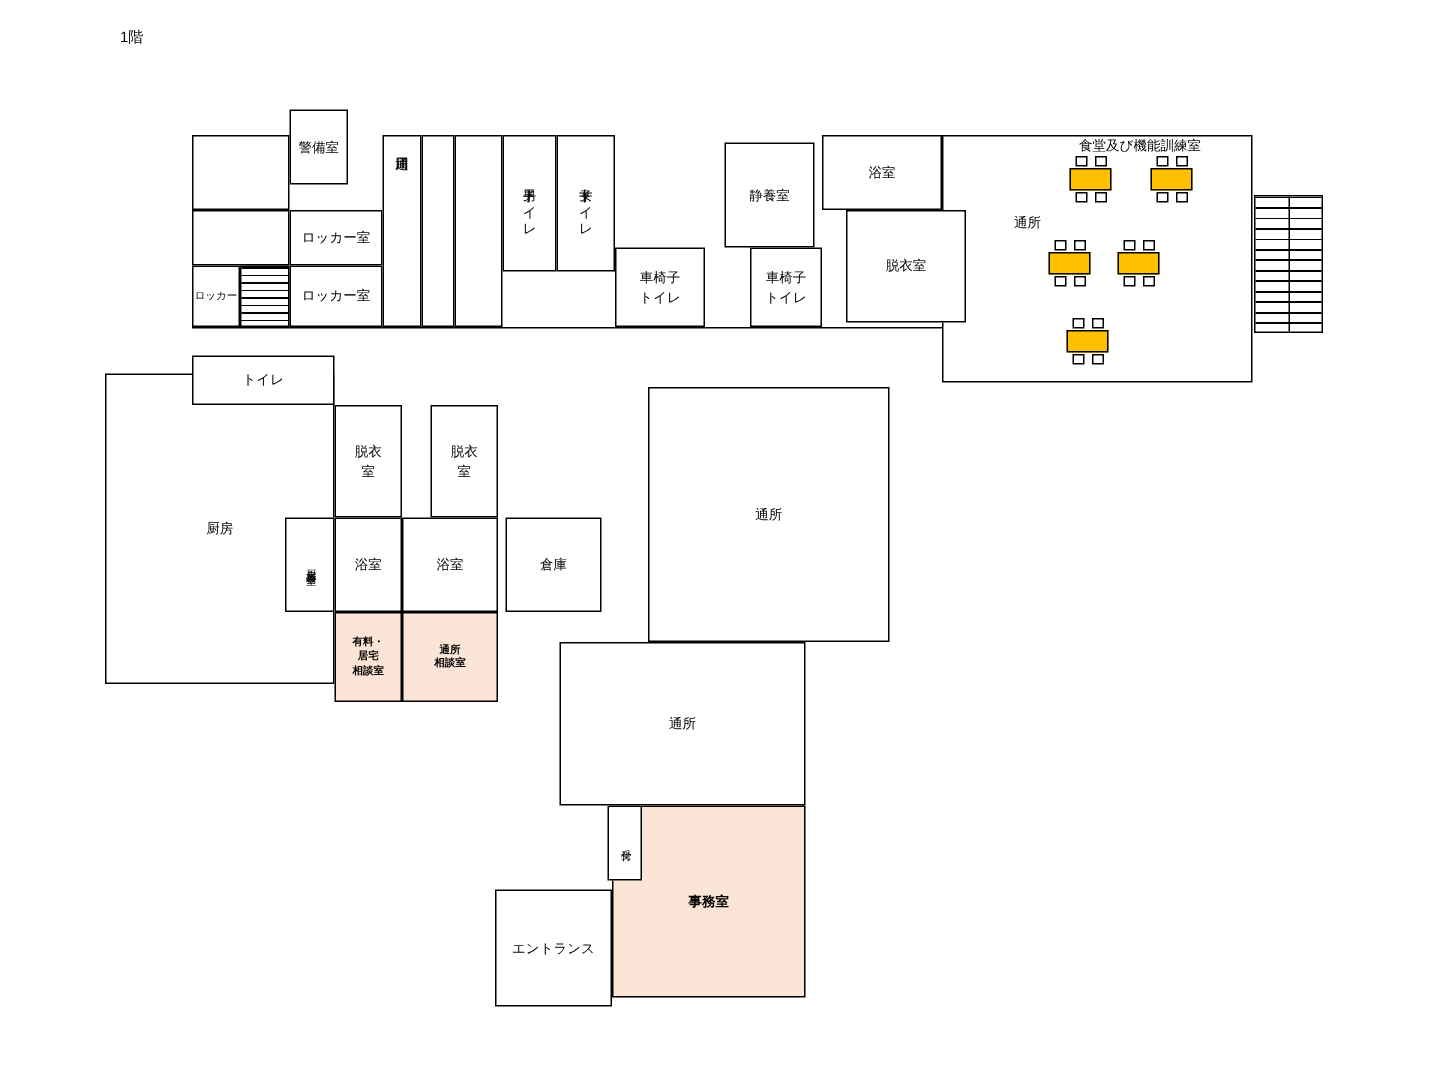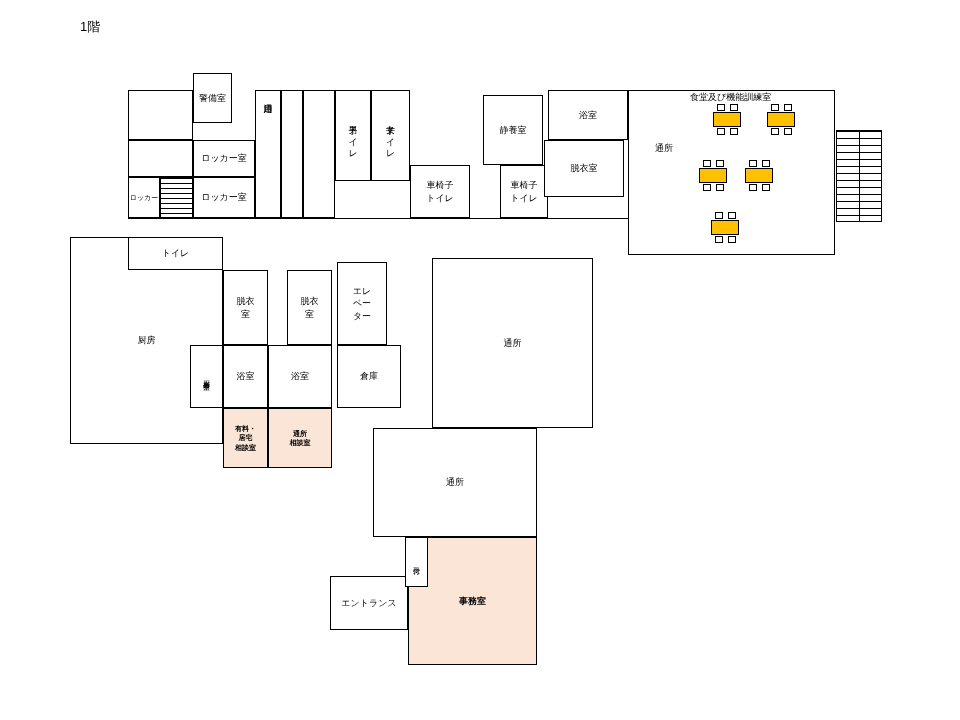--- a/index.html
+++ b/index.html
@@ -10,23 +10,23 @@
   .room {
     position:absolute; box-sizing:border-box; border:1px solid #000; background:#fff;
     display:flex; align-items:center; justify-content:center; text-align:center;
     font-size:9px; line-height:1.35; white-space:pre-line;
   }
   .room.top { align-items:flex-start; padding-top:6px; }
   .room.sm { font-size:7px; line-height:1.3; }
   .vtext { writing-mode:vertical-rl; text-orientation:upright; letter-spacing:1px; }
   .peach { background:var(--room-highlight,#FBE5D6);font-weight:bold; }
   .plain-label {
-    position:absolute; font-size:9px; text-align:left; white-space:pre-line; line-height:1.3;
+    position:absolute; font-size:9px; text-align:center; white-space:pre-line; line-height:1.3;
   }
-  .title { position:absolute; left:80px; top:18px; font-size:13px; }
+  .title { position:absolute; left:80px; top:18px; font-size:10px; }
   .hatch {
     position:absolute; box-sizing:border-box; border:1px solid #000;
     background:repeating-linear-gradient(180deg,#000 0,#000 1px,#fff 1px,#fff 7px);
   }
   .hatch.fine { background:repeating-linear-gradient(180deg,#000 0,#000 1px,#fff 1px,#fff 5px); }
   .stairs-divider { position:absolute; left:50%; top:0; bottom:0; width:1px; background:#000; }
   .wall-line { position:absolute; height:0; border-top:1px solid #000; }
   .table-unit { position:absolute; width:28px; height:31px; }
   .table-rect {
     position:absolute; left:0; top:8px; width:28px; height:15px; box-sizing:border-box;
@@ -41,47 +41,47 @@
   .chair.c3 { left:4px;  top:24px; }
   .chair.c4 { left:17px; top:24px; }
 </style>
 </head>
 <body>
 
 <div class="canvas">
 
   <div class="title">1階</div>
 
-  <div class="room" style="left:70px;top:237px;width:153px;height:207px">厨房</div>
+  <div class="room" style="left:70px;top:249px;width:153px;height:207px">厨房</div>
   <div class="room" style="left:628px;top:90px;width:207px;height:165px"></div>
   <div class="room" style="left:432px;top:258px;width:161px;height:170px">通所</div>
   <div class="room" style="left:373px;top:428px;width:164px;height:109px">通所</div>
   <div class="room peach" style="left:408px;top:537px;width:129px;height:128px">事務室</div>
-  <div class="room" style="left:330px;top:576px;width:78px;height:54px">エントランス</div>
+  <div class="room" style="left:330px;top:593px;width:78px;height:78px">エントランス</div>
 
   <div class="room" style="left:128px;top:90px;width:65px;height:50px"></div>
   <div class="room" style="left:193px;top:73px;width:39px;height:50px">警備室</div>
   <div class="room top" style="left:255px;top:90px;width:26px;height:128px"><span class="vtext">通用口</span></div>
   <div class="room" style="left:281px;top:90px;width:22px;height:128px"></div>
   <div class="room" style="left:303px;top:90px;width:32px;height:128px"></div>
   <div class="room" style="left:128px;top:140px;width:65px;height:37px"></div>
   <div class="room" style="left:193px;top:140px;width:62px;height:37px">ロッカー室</div>
   <div class="room" style="left:193px;top:177px;width:62px;height:41px">ロッカー室</div>
   <div class="room sm" style="left:128px;top:177px;width:32px;height:41px">ロッカー</div>
   <div class="hatch fine" style="left:160px;top:177px;width:33px;height:41px"></div>
 
   <div class="room" style="left:335px;top:90px;width:36px;height:91px"><span class="vtext">男子トイレ</span></div>
   <div class="room" style="left:371px;top:90px;width:39px;height:91px"><span class="vtext">女子トイレ</span></div>
   <div class="room" style="left:410px;top:165px;width:60px;height:53px">車椅子
 トイレ</div>
   <div class="room" style="left:483px;top:95px;width:60px;height:70px">静養室</div>
   <div class="room" style="left:500px;top:165px;width:48px;height:53px">車椅子
 トイレ</div>
   <div class="room" style="left:548px;top:90px;width:80px;height:50px">浴室</div>
-  <div class="room" style="left:544px;top:140px;width:80px;height:57px">脱衣室</div>
+  <div class="room" style="left:564px;top:140px;width:80px;height:75px">脱衣室</div>
   <div class="wall-line" style="left:128px;top:218px;width:500px"></div>
 
   <div class="plain-label" style="left:690px;top:92px;width:140px">食堂及び機能訓練室</div>
   <div class="plain-label" style="left:655px;top:143px;width:60px">通所</div>
 
   <div class="table-unit" style="left:713px;top:104px">
     <div class="chair c1"></div>
     <div class="chair c2"></div>
     <div class="table-rect"></div>
     <div class="chair c3"></div>
@@ -118,23 +118,20 @@
 
   <div class="hatch" style="left:836px;top:130px;width:46px;height:92px">
     <div class="stairs-divider"></div>
   </div>
 
   <div class="room" style="left:128px;top:237px;width:95px;height:33px">トイレ</div>
   <div class="room" style="left:223px;top:270px;width:45px;height:75px">脱衣
 室</div>
   <div class="room" style="left:287px;top:270px;width:45px;height:75px">脱衣
 室</div>
-  <div class="room" style="left:337px;top:262px;width:50px;height:83px">エレ
-ベー
-ター</div>
   <div class="room" style="left:337px;top:345px;width:64px;height:63px">倉庫</div>
   <div class="room" style="left:223px;top:345px;width:45px;height:63px">浴室</div>
   <div class="room" style="left:268px;top:345px;width:64px;height:63px">浴室</div>
   <div class="room sm" style="left:190px;top:345px;width:33px;height:63px"><span class="vtext">厨房事務室</span></div>
   <div class="room sm peach" style="left:223px;top:408px;width:45px;height:60px">有料・
 居宅
 相談室</div>
   <div class="room sm peach" style="left:268px;top:408px;width:64px;height:60px">通所
 相談室</div>
 

